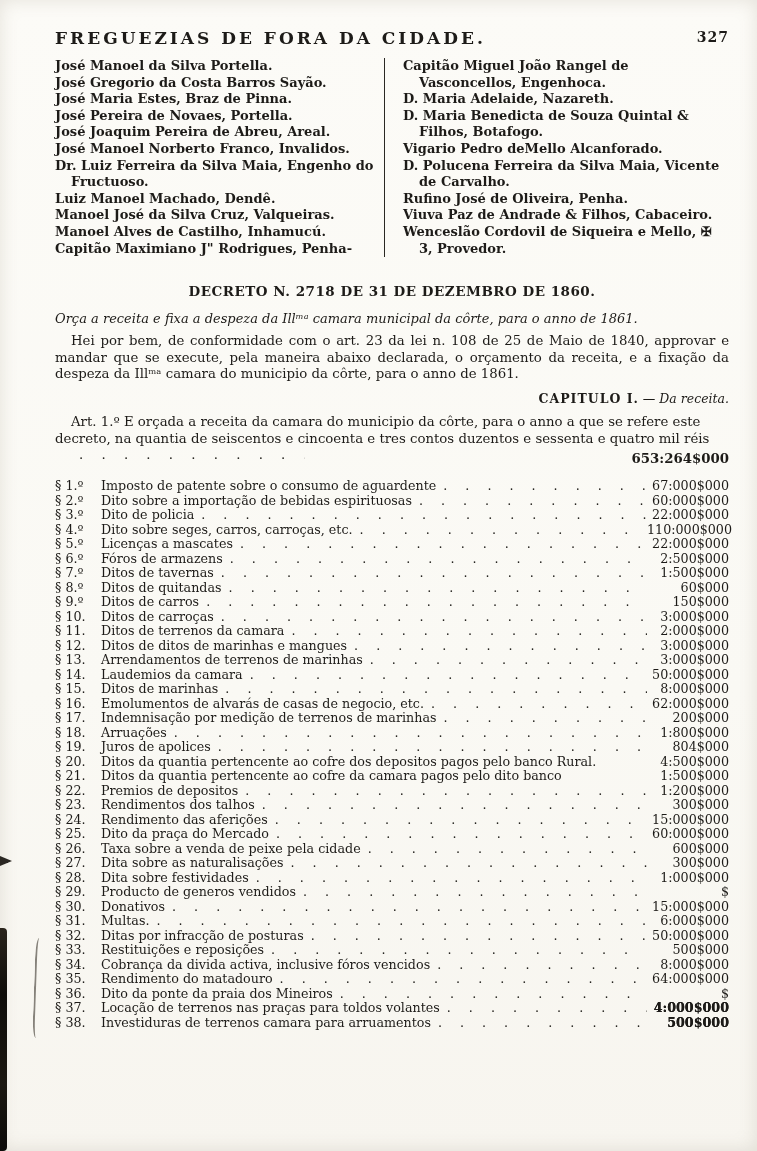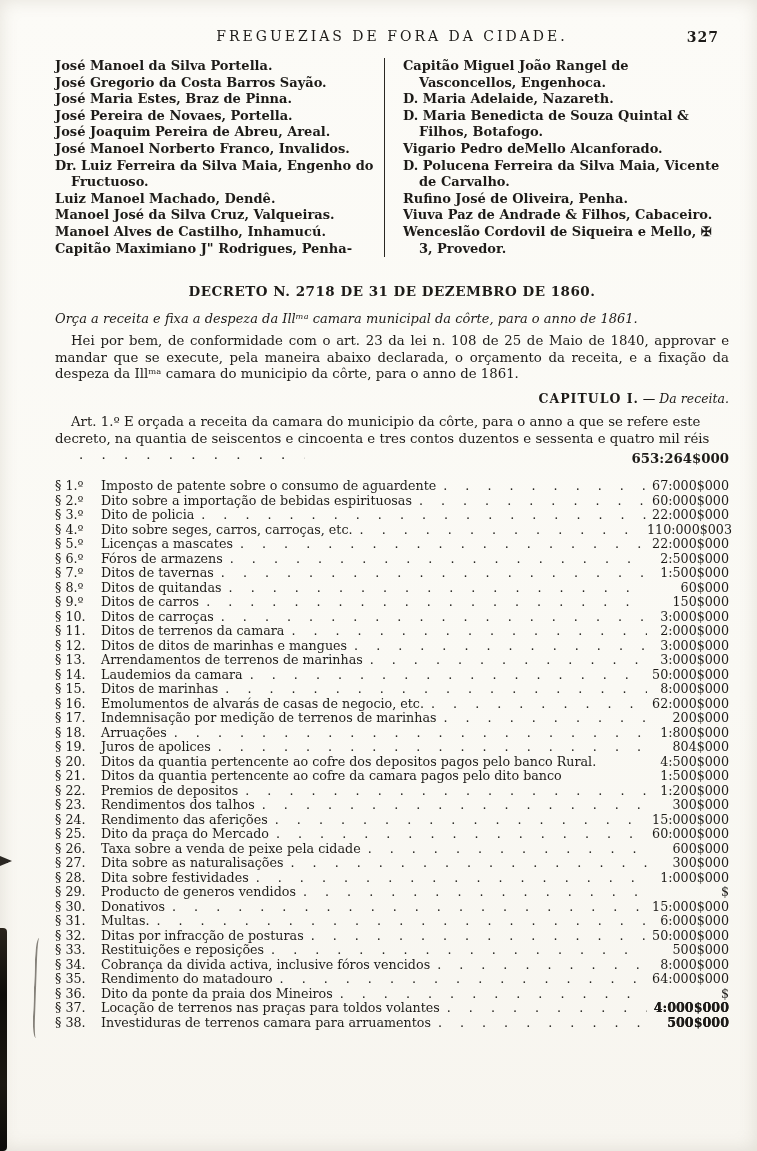--- a/index.html
+++ b/index.html
@@ -11,25 +11,25 @@
     font-family:"DejaVu Serif","Liberation Serif",serif;
     color:#1d1b18;
     overflow:hidden;
     box-shadow:inset 0 0 18px rgba(120,110,90,.18);
   }
   .content{position:absolute;left:55px;right:28px;top:28px;}
 
   
   .header{position:relative;height:24px;}
   .header .title{
-    text-align:center;font-weight:normal;font-size:14px;letter-spacing:3px;
+    font-weight:bold;font-size:17px;letter-spacing:3px;
     white-space:nowrap;
   }
   .header .pagenum{
-    position:absolute;right:10px;top:1px;font-weight:bold;font-size:14px;letter-spacing:1px;
+    position:absolute;right:0;top:1px;font-weight:bold;font-size:14px;letter-spacing:1px;
   }
 
   
   .namecols{display:flex;margin-top:6px;font-size:13px;line-height:16.6px;}
   .namecols .col-left{width:325px;flex:none;padding-right:4px;}
   .namecols .col-right{flex:1;border-left:1.5px solid #2a2823;padding-left:18px;}
   .name-entry{padding-left:16px;text-indent:-16px;font-weight:600;}
 
   
   .decree-heading{text-align:center;font-weight:bold;font-size:13.5px;margin-top:26px;letter-spacing:.5px;}
@@ -149,21 +149,21 @@
         <div class="item-row">
           <span class="inum">§ 3.º</span>
           <span class="ilabel">Dito de policia</span>
           <span class="leader"></span>
           <span class="iamount">22:000$000</span>
         </div>
         <div class="item-row">
           <span class="inum">§ 4.º</span>
           <span class="ilabel">Dito sobre seges, carros, carroças, etc.</span>
           <span class="leader"></span>
-          <span class="iamount">110:000$003</span>
+          <span class="iamount">110:000$000</span>
         </div>
         <div class="item-row">
           <span class="inum">§ 5.º</span>
           <span class="ilabel">Licenças a mascates</span>
           <span class="leader"></span>
           <span class="iamount">22:000$000</span>
         </div>
         <div class="item-row">
           <span class="inum">§ 6.º</span>
           <span class="ilabel">Fóros de armazens</span>

